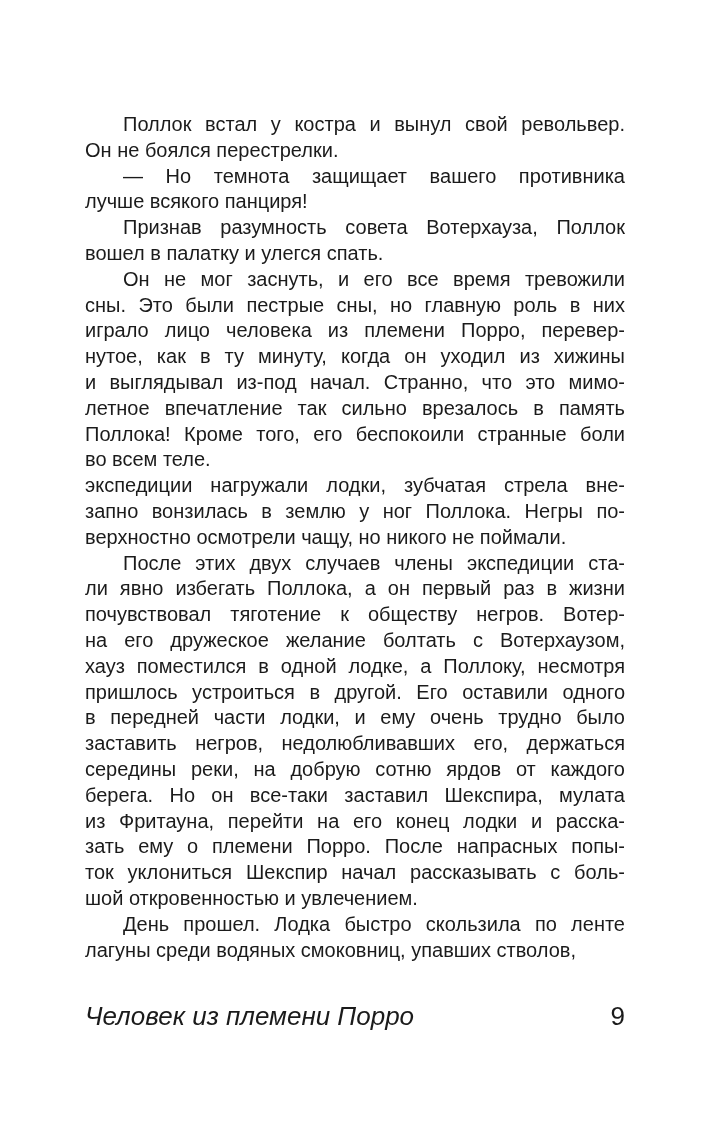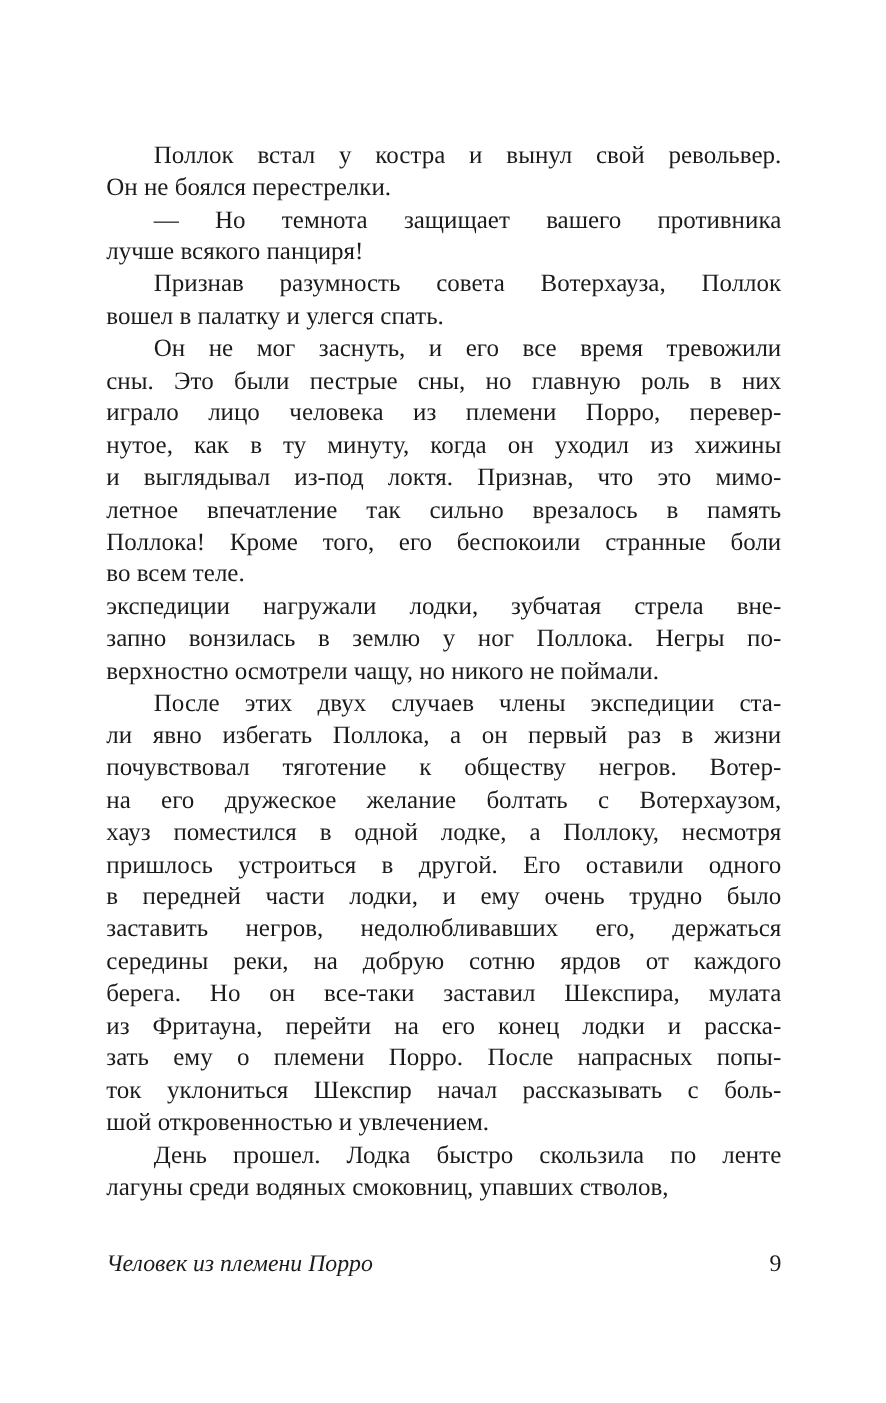--- a/index.html
+++ b/index.html
@@ -5,21 +5,21 @@
   html, body {
     margin: 0;
     padding: 0;
     background: #ffffff;
   }
   .book-page {
     position: relative;
     width: 709px;
     height: 1122px;
     background: #ffffff;
-    font-family: Liberation Serif, serif;
+    font-family: Liberation Sans, sans-serif;
     color: #1b1b1b;
     overflow: hidden;
   }
   .text-block {
     position: absolute;
     left: 85px;
     top: 112px;
     width: 540px;
     font-size: 20px;
     line-height: 25.8px;
@@ -36,21 +36,21 @@
     text-align-last: left;
   }
   .footer {
     position: absolute;
     left: 85px;
     top: 1001px;
     width: 540px;
     display: flex;
     justify-content: space-between;
     align-items: center;
-    font-size: 19px;
+    font-size: 26px;
   }
   .footer .running-title {
     font-style: italic;
   }
   .footer .page-number {
     font-style: normal;
   }
 </style>
 </head>
 <body>
@@ -61,21 +61,21 @@
   <div class="line first">Поллок встал у костра и вынул свой револьвер.</div>
       <div class="line last">Он не боялся перестрелки.</div>
       <div class="line first">— Но темнота защищает вашего противника</div>
       <div class="line last">лучше всякого панциря!</div>
       <div class="line first">Признав разумность совета Вотерхауза, Поллок</div>
       <div class="line last">вошел в палатку и улегся спать.</div>
       <div class="line first">Он не мог заснуть, и его все время тревожили</div>
       <div class="line">сны. Это были пестрые сны, но главную роль в них</div>
       <div class="line">играло лицо человека из племени Порро, перевер-</div>
       <div class="line">нутое, как в ту минуту, когда он уходил из хижины</div>
-      <div class="line">и выглядывал из-под локтя. Признав, что это мимо-</div>
+      <div class="line">и выглядывал из-под начал. Странно, что это мимо-</div>
       <div class="line">летное впечатление так сильно врезалось в память</div>
       <div class="line">Поллока! Кроме того, его беспокоили странные боли</div>
       <div class="line last">во всем теле.</div>
       <div class="line">экспедиции нагружали лодки, зубчатая стрела вне-</div>
       <div class="line">запно вонзилась в землю у ног Поллока. Негры по-</div>
       <div class="line last">верхностно осмотрели чащу, но никого не поймали.</div>
       <div class="line first">После этих двух случаев члены экспедиции ста-</div>
       <div class="line">ли явно избегать Поллока, а он первый раз в жизни</div>
       <div class="line">почувствовал тяготение к обществу негров. Вотер-</div>
       <div class="line">на его дружеское желание болтать с Вотерхаузом,</div>

